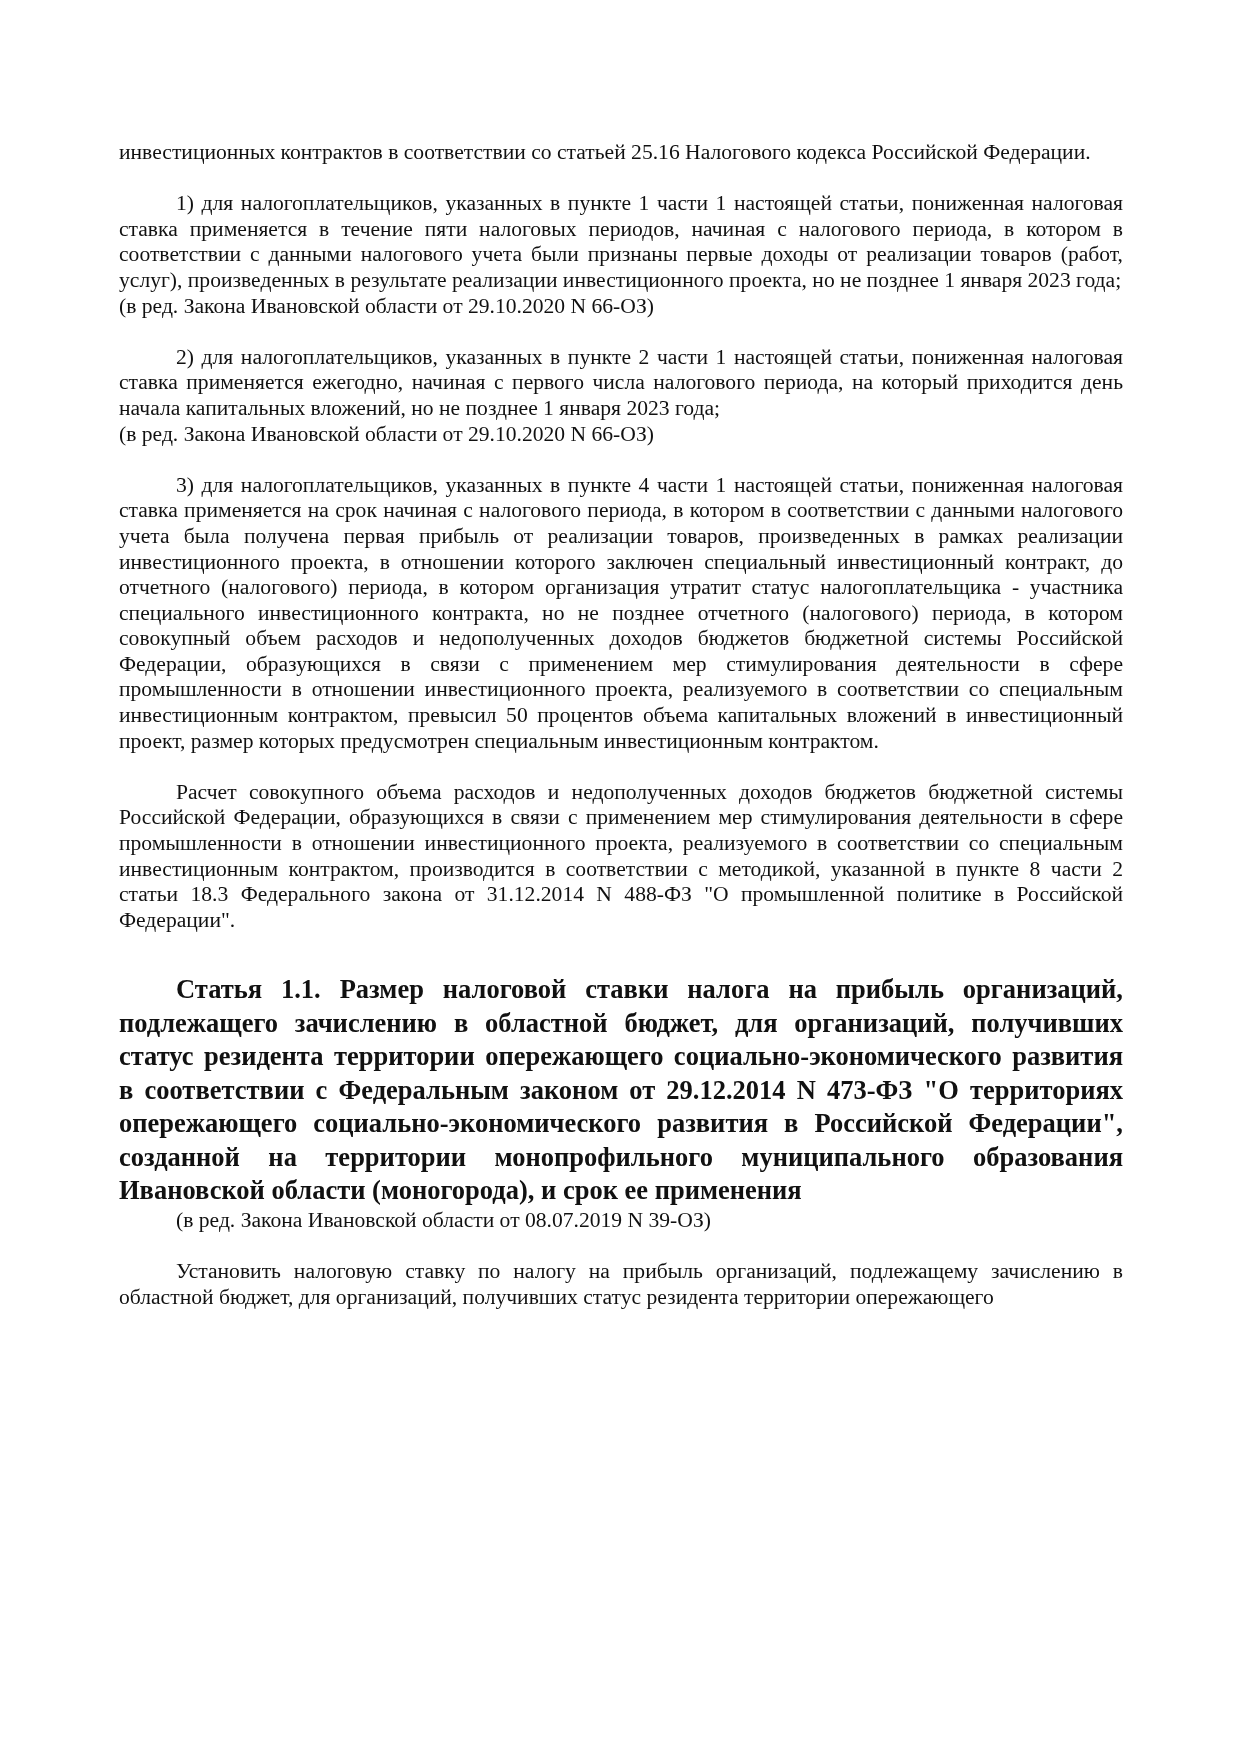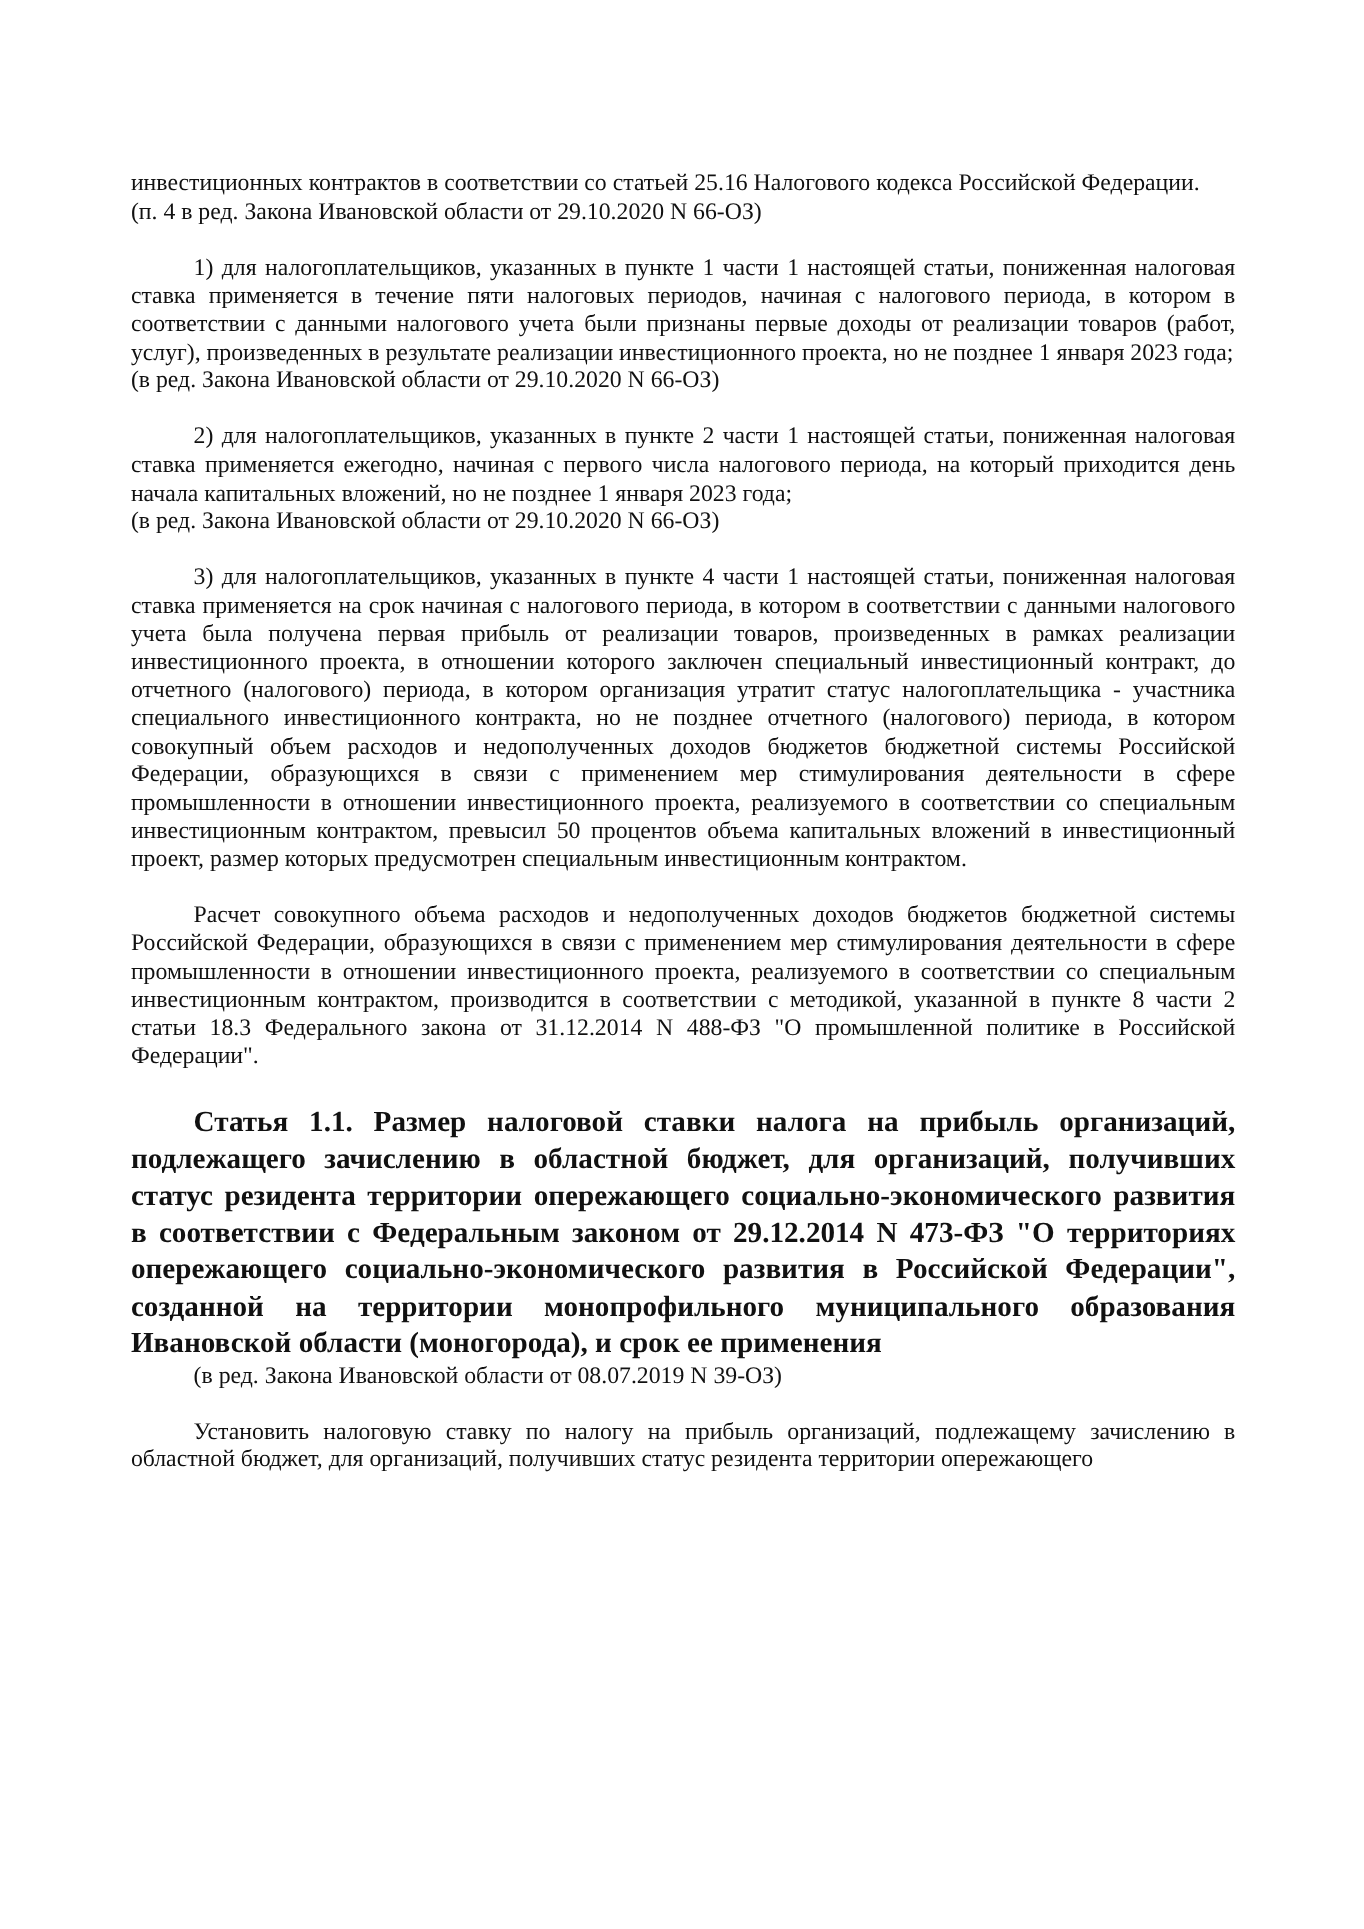--- a/index.html
+++ b/index.html
@@ -11,52 +11,51 @@
       width: 1240px;
       height: 1754px;
       position: relative;
       overflow: hidden;
       font-family: "Liberation Serif", "DejaVu Serif", serif;
       color: #111111;
     }
     .page {
       position: absolute;
       left: 119px;
-      top: 154px;
+      top: 140px;
       width: 1004px;
     }
     p {
       margin: 0;
       font-size: 21.6px;
       line-height: 25.6px;
       text-align: justify;
     }
     .indent { text-indent: 57px; }
     .gap { margin-top: 25.6px; }
     .note { text-align: left; }
     .heading {
       font-weight: bold;
       font-size: 26.5px;
       line-height: 33.5px;
       text-align: justify;
       text-indent: 57px;
-      margin-top: 30px;
+      margin-top: 40px;
     }
     .heading-note {
       text-indent: 57px;
       text-align: left;
     }
   </style>
 </head>
 <body>
 
 <div class="page">
 
   <p>инвестиционных контрактов в соответствии со статьей 25.16 Налогового кодекса Российской Федерации.</p>
-  <p class="note">(п. 4 в ред. Закона Ивановской области от 29.10.2020 N 66-ОЗ)</p>
 
 
   <p class="indent gap">1) для налогоплательщиков, указанных в пункте 1 части 1 настоящей статьи, пониженная налоговая ставка применяется в течение пяти налоговых периодов, начиная с налогового периода, в котором в соответствии с данными налогового учета были признаны первые доходы от реализации товаров (работ, услуг), произведенных в результате реализации инвестиционного проекта, но не позднее 1 января 2023 года;</p>
   <p class="note">(в ред. Закона Ивановской области от 29.10.2020 N 66-ОЗ)</p>
 
   <p class="indent gap">2) для налогоплательщиков, указанных в пункте 2 части 1 настоящей статьи, пониженная налоговая ставка применяется ежегодно, начиная с первого числа налогового периода, на который приходится день начала капитальных вложений, но не позднее 1 января 2023 года;</p>
   <p class="note">(в ред. Закона Ивановской области от 29.10.2020 N 66-ОЗ)</p>
 
   <p class="indent gap">3) для налогоплательщиков, указанных в пункте 4 части 1 настоящей статьи, пониженная налоговая ставка применяется на срок начиная с налогового периода, в котором в соответствии с данными налогового учета была получена первая прибыль от реализации товаров, произведенных в рамках реализации инвестиционного проекта, в отношении которого заключен специальный инвестиционный контракт, до отчетного (налогового) периода, в котором организация утратит статус налогоплательщика - участника специального инвестиционного контракта, но не позднее отчетного (налогового) периода, в котором совокупный объем расходов и недополученных доходов бюджетов бюджетной системы Российской Федерации, образующихся в связи с применением мер стимулирования деятельности в сфере промышленности в отношении инвестиционного проекта, реализуемого в соответствии со специальным инвестиционным контрактом, превысил 50 процентов объема капитальных вложений в инвестиционный проект, размер которых предусмотрен специальным инвестиционным контрактом.</p>
 

